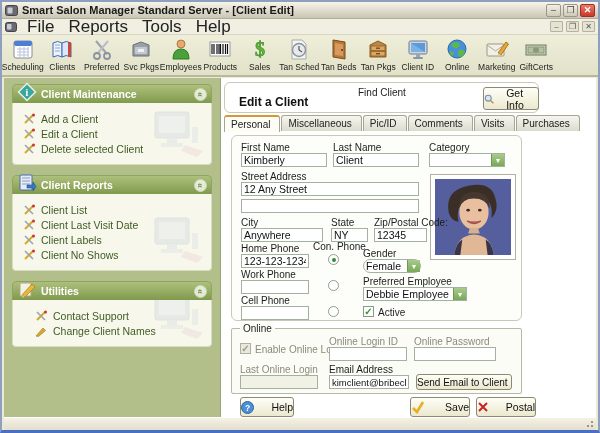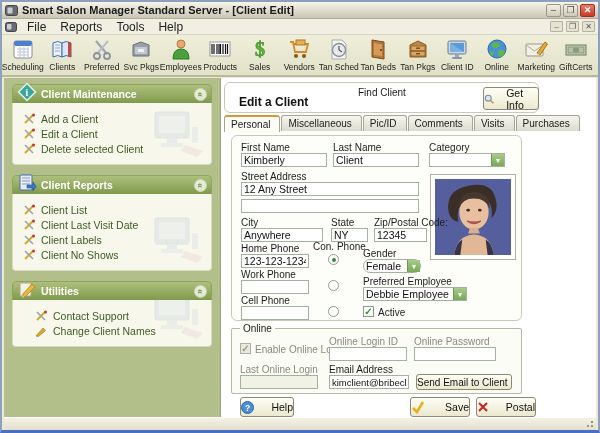--- a/index.html
+++ b/index.html
@@ -22,21 +22,21 @@
     width:15px; height:13px; font-size:9px; line-height:11px; text-align:center;
     background:linear-gradient(#f2f0e4,#cdcaba); border:1px solid #9a9786; border-radius:2px; color:#444;
   }
   .win-btn.close { background:linear-gradient(#e87a6a,#c83a28); color:#fff; border-color:#a03020; font-weight:bold; }
   
   .menubar {
     height:16px; display:flex; align-items:center; gap:2px; padding:0 3px;
     background:#f1efe2; border-bottom:1px solid #d8d5c4;
   }
   .menubar .mdi-icon { width:12px; height:10px; margin-right:2px; }
-  .menu-item { font-size:12px; color:#222; padding:0 6px; }
+  .menu-item { font-size:17px; color:#222; padding:0 6px; }
   .mdi-btns { margin-left:auto; display:flex; gap:3px; }
   .mdi-btn { width:13px; height:11px; font-size:8px; line-height:10px; text-align:center; color:#555;
     background:#e6e3d2; border:1px solid #b5b2a0; border-radius:1px; }
   
   .toolbar {
     height:42px; display:flex; align-items:flex-start; padding:2px 1px 0 1px;
     background:linear-gradient(#eeeeda,#e2e2c9); border-bottom:2px solid #b8b89c;
   }
   .tool {
     width:39.5px; display:flex; flex-direction:column; align-items:center; gap:0;
@@ -218,29 +218,20 @@
       <span class="tlabel">Products</span>
     </div>
     <div class="tool">
       <svg viewBox="0 0 26 25">
           <text x="13" y="19" font-size="20" font-weight="bold" text-anchor="middle" fill="#5db53a" stroke="#3a8a22" stroke-width="0.6" font-family="serif">$</text>
         </svg>
       <span class="tlabel">Sales</span>
     </div>
     <div class="tool">
       <svg viewBox="0 0 26 25">
-          <path d="M4 5 L7 5 L9 15 L20 15 L22 7 L8 7" fill="none" stroke="#d88a20" stroke-width="1.8"></path>
-          <rect x="10" y="3" width="9" height="5" fill="#e8b050" stroke="#b07820"></rect>
-          <circle cx="10" cy="19" r="2" fill="#7a5a20"></circle>
-          <circle cx="18" cy="19" r="2" fill="#7a5a20"></circle>
-        </svg>
-      <span class="tlabel">Vendors</span>
-    </div>
-    <div class="tool">
-      <svg viewBox="0 0 26 25">
           <path d="M6 3 h10 l4 4 v15 h-14 Z" fill="#f4f4ee" stroke="#aaa"></path>
           <circle cx="13" cy="13" r="6.5" fill="#e8eaee" stroke="#8a92a0" stroke-width="1.4"></circle>
           <path d="M13 9 v4 l3 2" stroke="#555" stroke-width="1.2" fill="none"></path>
         </svg>
       <span class="tlabel">Tan Sched</span>
     </div>
     <div class="tool">
       <svg viewBox="0 0 26 25">
           <path d="M7 3 L19 5 L19 22 L7 20 Z" fill="#b5773a" stroke="#7a4a1a"></path>
           <path d="M9 6 L17 7.5 L17 19 L9 18 Z" fill="#d89a5a"></path>

